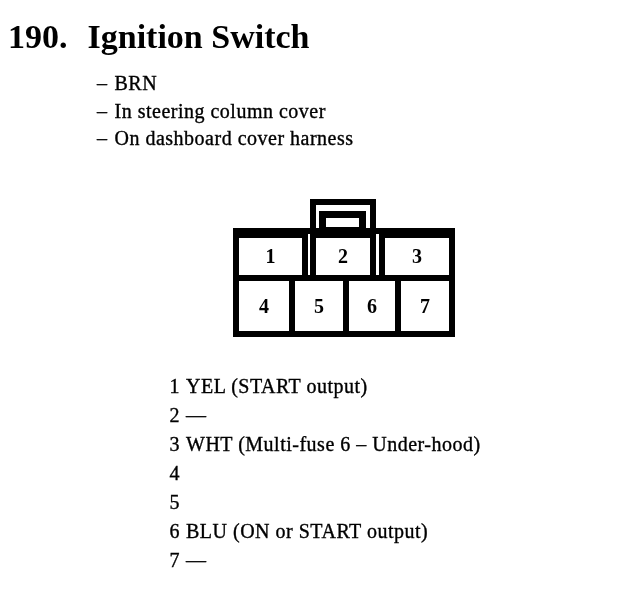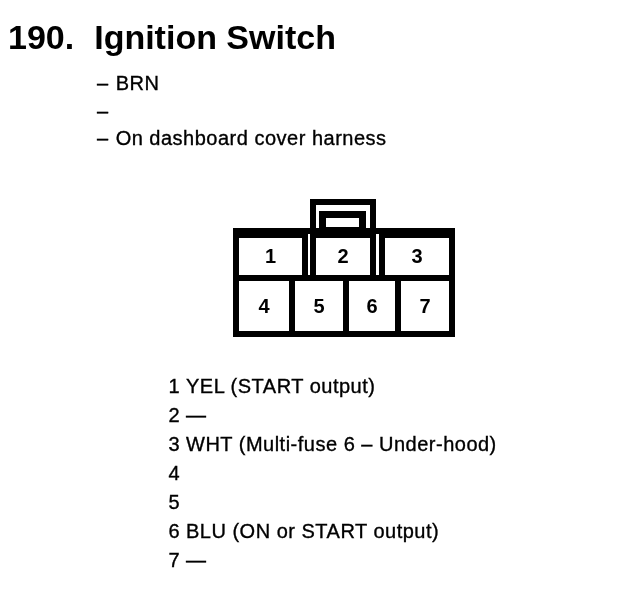--- a/index.html
+++ b/index.html
@@ -6,21 +6,21 @@
     margin: 0;
     padding: 0;
     background: #ffffff;
   }
   .page {
     position: relative;
     width: 640px;
     height: 616px;
     background: #ffffff;
     color: #000000;
-    font-family: Liberation Sans, sans-serif;
+    font-family: Liberation Serif, serif;
     overflow: hidden;
   }
 
   
   .title {
     position: absolute;
     left: 8px;
     top: 20px;
     font-size: 34px;
     font-weight: 700;
@@ -100,20 +100,21 @@
     <span class="title-num">190.</span><span class="title-text">Ignition Switch</span>
   </div>
 
   <div class="details">
     <div class="detail-line">
       <span class="dash">–</span>
       <span>BRN</span>
     </div>
     <div class="detail-line">
       <span class="dash">–</span>
+      <span>In steering column cover</span>
     </div>
     <div class="detail-line">
       <span class="dash">–</span>
       <span>On dashboard cover harness</span>
     </div>
   </div>
 
   <div class="connector">
     <div class="box tab-outer"></div>
     <div class="box tab-inner"></div>

